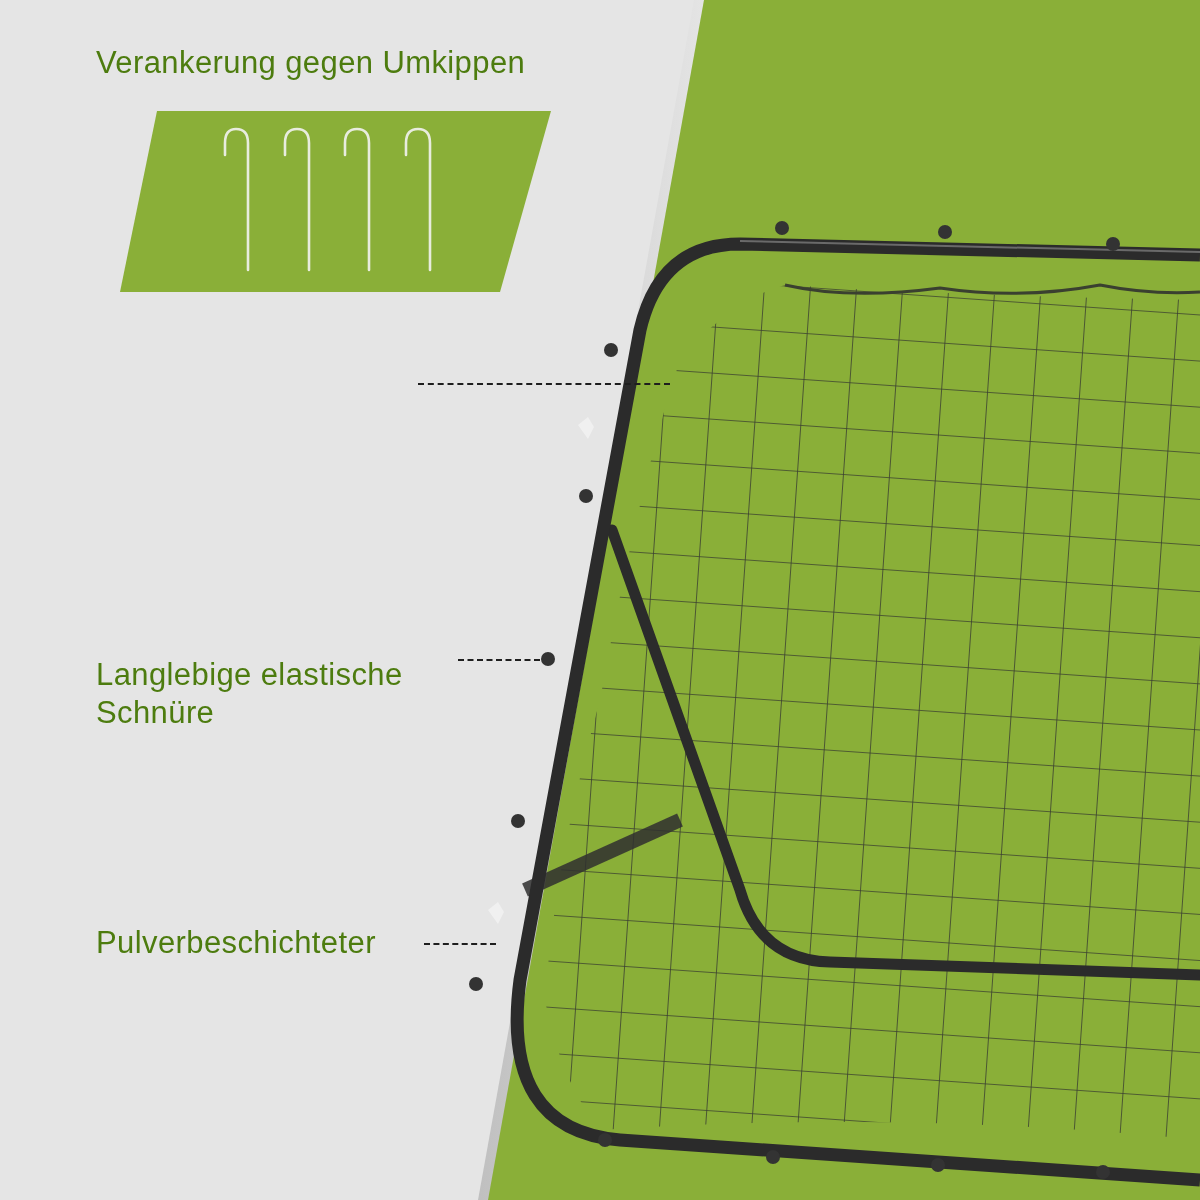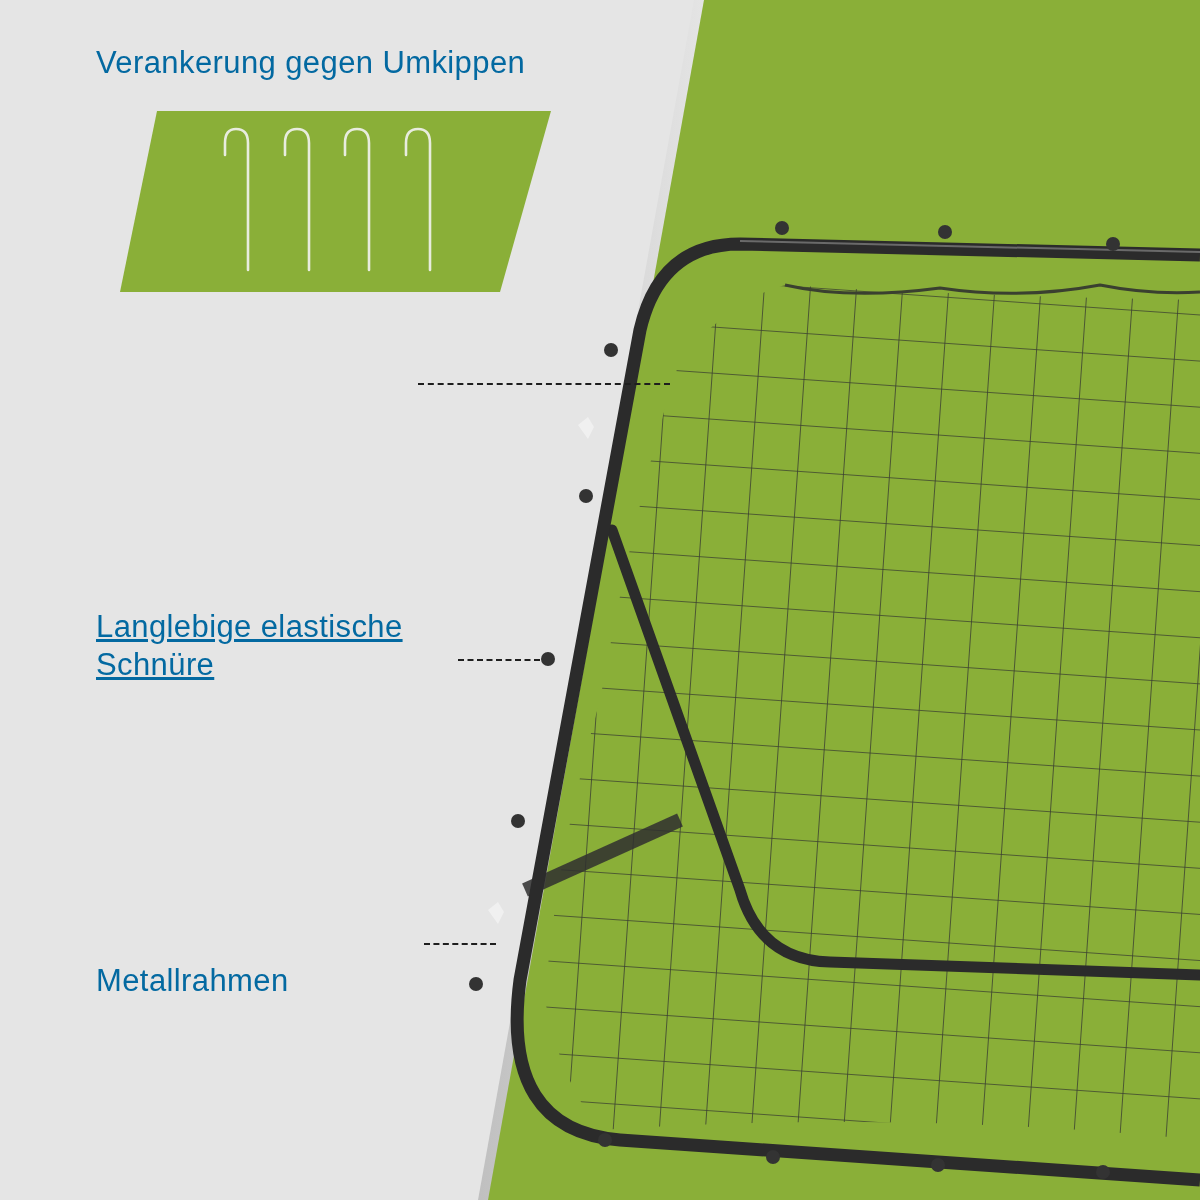--- a/index.html
+++ b/index.html
@@ -5,21 +5,21 @@
     html, body { margin: 0; padding: 0; }
     body {
       width: 1200px; height: 1200px; overflow: hidden; position: relative;
       background: #e5e5e5;
       font-family: "Liberation Sans", sans-serif;
     }
     .canvas { position: absolute; inset: 0; }
     .green-panel { position: absolute; inset: 0; }
     .green-panel svg { position: absolute; inset: 0; }
     .label {
-      position: absolute; color: #0369a1; font-size: 31px; font-weight: 300;
+      position: absolute; color: #4d7c0f; font-size: 31px; font-weight: 300;
       letter-spacing: 0.4px; line-height: 38px; white-space: nowrap;
     }
     .leader {
       position: absolute; height: 0; border-top: 2.5px dashed #1e1e1e;
     }
     .stakes-card { position: absolute; left: 0; top: 0; }
   </style>
 </head>
 <body>
 
@@ -78,25 +78,24 @@
     <g stroke="#e8ecde" stroke-width="2.6" fill="none" stroke-linecap="round">
       <path d="M225,155 L225,143 Q225,129 236,129 Q248,129 248,143 L248,270"></path>
       <path d="M285,155 L285,143 Q285,129 297,129 Q309,129 309,143 L309,270"></path>
       <path d="M345,155 L345,143 Q345,129 357,129 Q369,129 369,143 L369,270"></path>
       <path d="M406,155 L406,143 Q406,129 418,129 Q430,129 430,143 L430,270"></path>
     </g>
   </svg>
 
   <div class="leader" style="left:418px; top:383px; width:252px;"></div>
 
-  <div class="label" style="left:96px; top:608px;text-decoration:underline;">
+  <div class="label" style="left:96px; top:656px;">
     <span>Langlebige elastische</span><br>
     <span>Schnüre</span>
   </div>
   <div class="leader" style="left:458px; top:659px; width:82px;"></div>
 
   <div class="label" style="left:96px; top:924px;">
-    <br>
-    <span>Metallrahmen</span>
+    <span>Pulverbeschichteter</span><br>
   </div>
   <div class="leader" style="left:424px; top:943px; width:72px;"></div>
 
 </div>
 
 </body></html>

